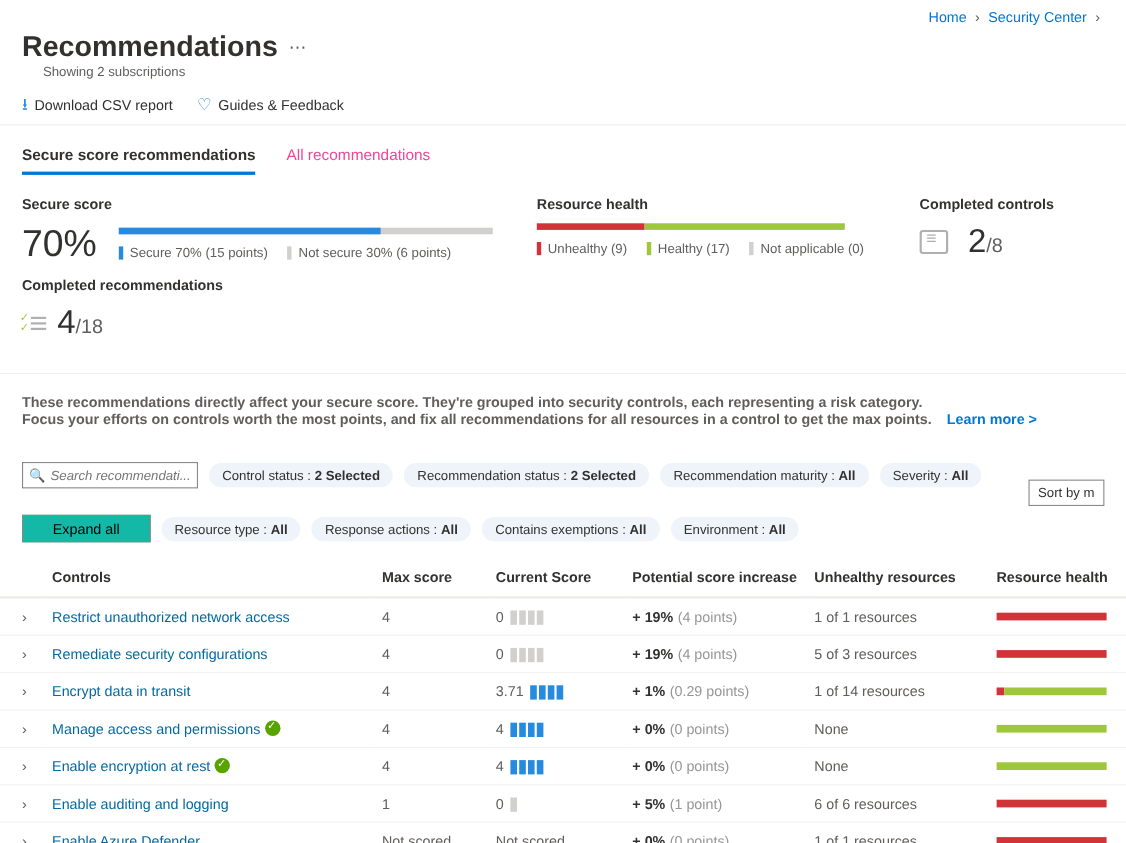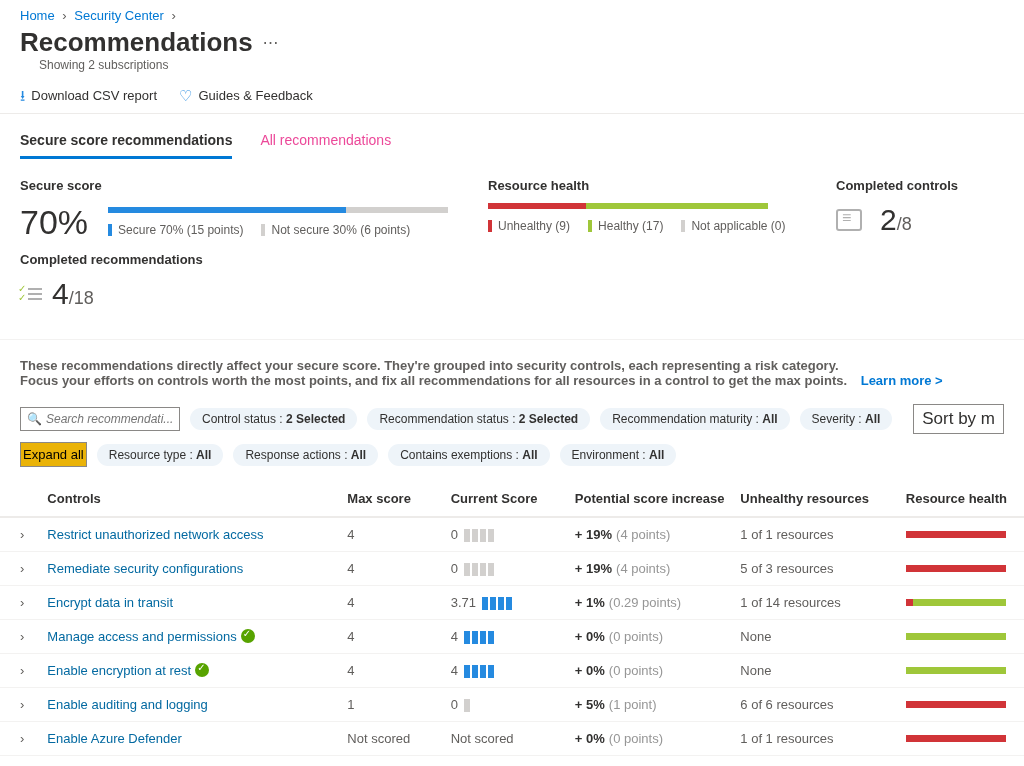--- a/index.html
+++ b/index.html
@@ -1,19 +1,19 @@
 <!DOCTYPE html>
 <html><head>
 <meta charset="utf-8">
 <style>
   * { box-sizing: border-box; margin: 0; padding: 0; }
   body { font-family: "Segoe UI", -apple-system, sans-serif; font-size: 13px; color: #323130; background: #fff; overflow-x: hidden; width: 1024px; }
   a { color: #0078d4; text-decoration: none; cursor: pointer; }
 
-  .breadcrumb { padding: 8px 20px 4px; font-size: 13px; }
+  .breadcrumb { padding: 8px 20px 4px; font-size: 13px; text-align: right; }
   .breadcrumb span.sep { color: #605e5c; margin: 0 4px; }
   .title-row { padding: 0 20px; display: flex; align-items: center; gap: 10px; }
   h1 { font-size: 26px; font-weight: 600; color: #323130; }
   .title-dots { color: #605e5c; font-size: 16px; cursor: pointer; }
   .subtitle { padding: 0 20px 10px; font-size: 12px; color: #605e5c; margin-left: 19px; }
 
   .toolbar { padding: 6px 20px 10px; border-bottom: 1px solid #edebe9; display: flex; gap: 22px; }
   .toolbar .tbtn { display: flex; align-items: center; gap: 6px; color: #323130; cursor: pointer; font-size: 13px; }
   .toolbar .tbtn .ico { color: #258ae0; font-size: 15px; line-height: 1; }
 
@@ -52,22 +52,22 @@
 
   .desc { padding: 18px 20px 14px; font-size: 13px; color: #605e5c; border-top: 1px solid #f3f2f1; margin-top:4px;font-weight:bold; }
   .desc .learn { color:#0078d4; margin-left: 10px; }
 
   .filters { padding: 2px 20px 6px; display:flex; align-items:center; gap:10px; flex-wrap: wrap; }
   .search { border:1px solid #8a8886; padding:4px 6px; width:160px; display:flex; align-items:center; gap:4px; font-size:12px; }
   .search input { border:none; outline:none; width:100%; font-size:12px; font-style:italic; color:#605e5c; }
   .search .ico { color:#3b88c3; }
   .pill { background:#eef4f9; border-radius: 14px; padding: 4px 12px; font-size:12px; color:#323130; cursor:pointer; white-space:nowrap; }
   .pill b { font-weight:600; }
-  .expand-all { border:1px solid #8a8886; background:#eab308; padding:4px 2px; font-size:13px; cursor:pointer; }
-  .sort-by { border:1px solid #8a8886; padding:4px 8px; font-size:17px; margin-left:auto; cursor:pointer; white-space:nowrap; }
+  .expand-all { border:1px solid #8a8886; background:#14b8a6; padding:4px 27px; font-size:13px; cursor:pointer; }
+  .sort-by { border:1px solid #8a8886; padding:4px 8px; font-size:12px; margin-left:auto; cursor:pointer; white-space:nowrap;margin-top:32px; }
 
   .filters-row2 { padding: 2px 20px 14px; display:flex; align-items:center; gap:10px; flex-wrap:wrap; }
 
   table { width: 100%; border-collapse: collapse; font-size:13px; }
   thead th { text-align:left; font-weight:600; padding: 10px 6px; color:#323130; border-bottom: 2px solid #edebe9; }
   tbody td { padding: 9px 6px; border-bottom:1px solid #f3f2f1; vertical-align:middle; color:#605e5c; }
   tbody td.name { color:#0369a1; }
   .expander { color:#605e5c; cursor:pointer; padding: 8px 4px 8px 20px; width:36px; }
   .score-bars { display:inline-flex; gap:2px; vertical-align:middle; margin-left:6px; }
   .score-bars span { width:6px; height:13px; background:#d2d0ce; }

